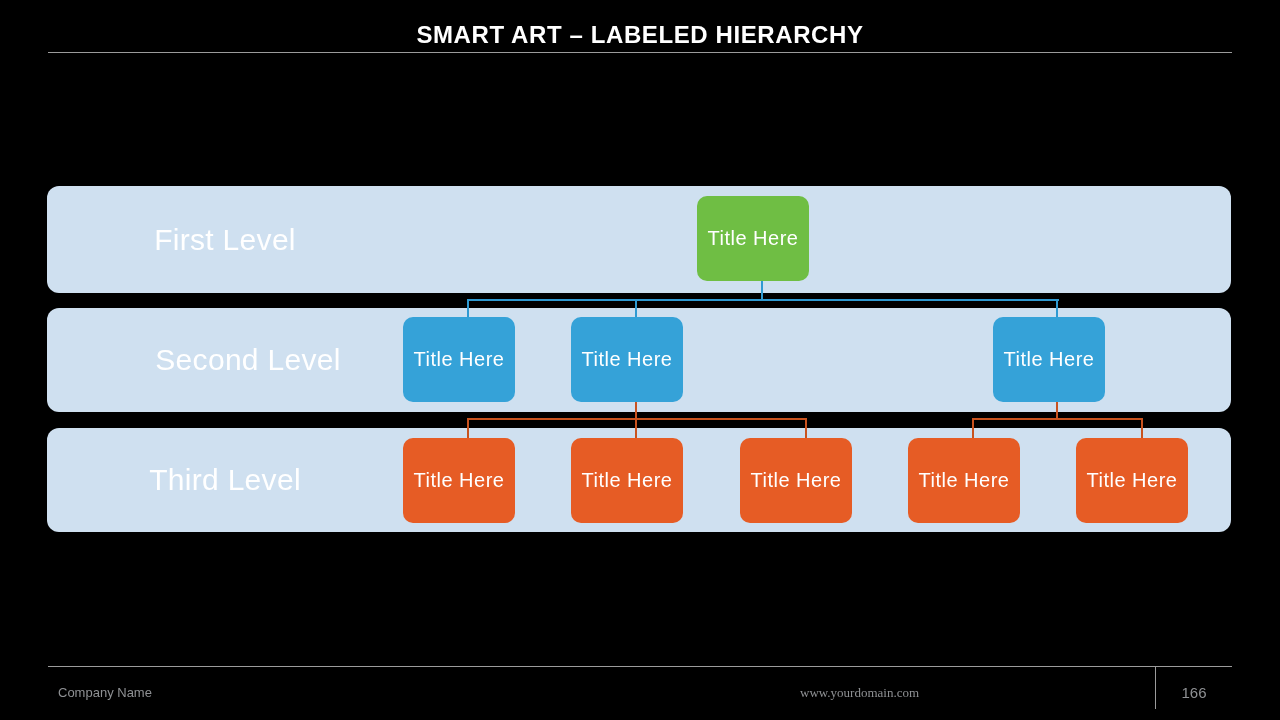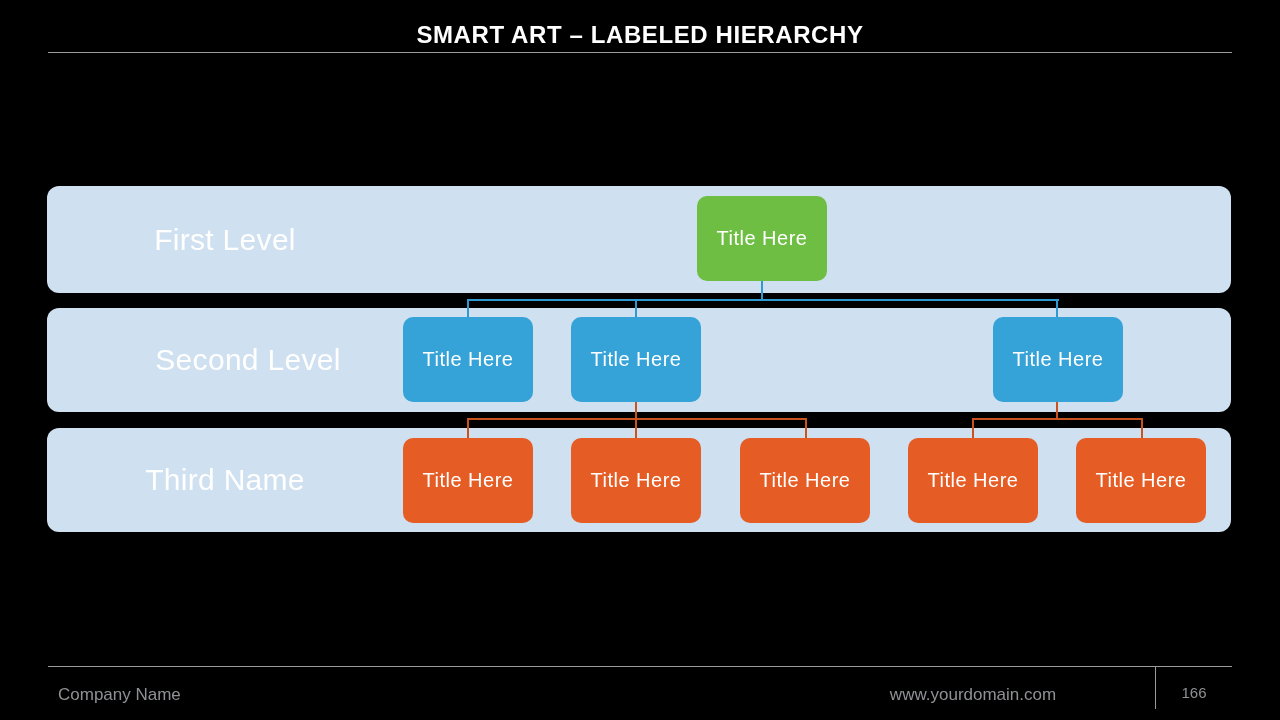--- a/index.html
+++ b/index.html
@@ -31,53 +31,53 @@
   .level-label{
     left:47px;width:356px;text-align:center;
     color:var(--label_text,#fff);font-size:30px;font-weight:400;letter-spacing:.3px;
   }
   .label-1{top:186px;line-height:107px;}
   .label-2{top:308px;line-height:104px;margin-left:23px;}
   .label-3{top:428px;line-height:104px;}
 
   
   .node{
-    width:130px;height:85px;border-radius:10px;
+    width:112px;height:85px;border-radius:10px;
     display:flex;align-items:center;justify-content:center;
     color:var(--box_text,#fff);font-size:20px;font-weight:300;letter-spacing:.5px;
   }
   .node-green{background:var(--level1_box,#6fbe44);}
   .node-blue{background:var(--level2_box,#35a2d8);}
   .node-orange{background:var(--level3_box,#e65c25);}
 
   
   .conn-blue{background:var(--connector_blue,#2f9ad2);}
   .conn-orange{background:var(--connector_orange,#c9531f);}
 
   
   .footer-rule{left:48px;top:666px;width:1184px;height:1px;}
   .footer-divider{left:1155px;top:666px;width:1px;height:43px;}
-  .footer-text{color:var(--footer_text,#8f9194);font-size:17px;}
+  .footer-text{color:var(--footer_text,#8f9194);font-size:13px;}
   .footer-company{left:58px;top:685px;}
-  .footer-domain{left:800px;top:685px;width:346px;text-align:center;}
+  .footer-domain{left:800px;top:685px;width:346px;text-align:left;font-family:Liberation Serif, serif;}
   .footer-page{left:1155px;top:684px;width:78px;text-align:center;font-size:15px;}
 </style>
 </head>
 <body>
 
 <div class="abs slide-title">SMART ART – LABELED HIERARCHY</div>
 <div class="abs rule title-rule"></div>
 
 <div class="abs band band-1"></div>
 <div class="abs band band-2"></div>
 <div class="abs band band-3"></div>
 
 <div class="abs level-label label-1">First Level</div>
 <div class="abs level-label label-2">Second Level</div>
-<div class="abs level-label label-3">Third Name</div>
+<div class="abs level-label label-3">Third Level</div>
 
 <div class="abs conn-blue" style="left:761px;top:281px;width:2px;height:20px;"></div>
 <div class="abs conn-blue" style="left:467px;top:299px;width:592px;height:2px;"></div>
 <div class="abs conn-blue" style="left:467px;top:299px;width:2px;height:18px;"></div>
 <div class="abs conn-blue" style="left:635px;top:299px;width:2px;height:18px;"></div>
 <div class="abs conn-blue" style="left:1056px;top:299px;width:2px;height:18px;"></div>
 
 <div class="abs conn-orange" style="left:635px;top:402px;width:2px;height:17px;"></div>
 <div class="abs conn-orange" style="left:467px;top:418px;width:340px;height:2px;"></div>
 <div class="abs conn-orange" style="left:467px;top:418px;width:2px;height:20px;"></div>

